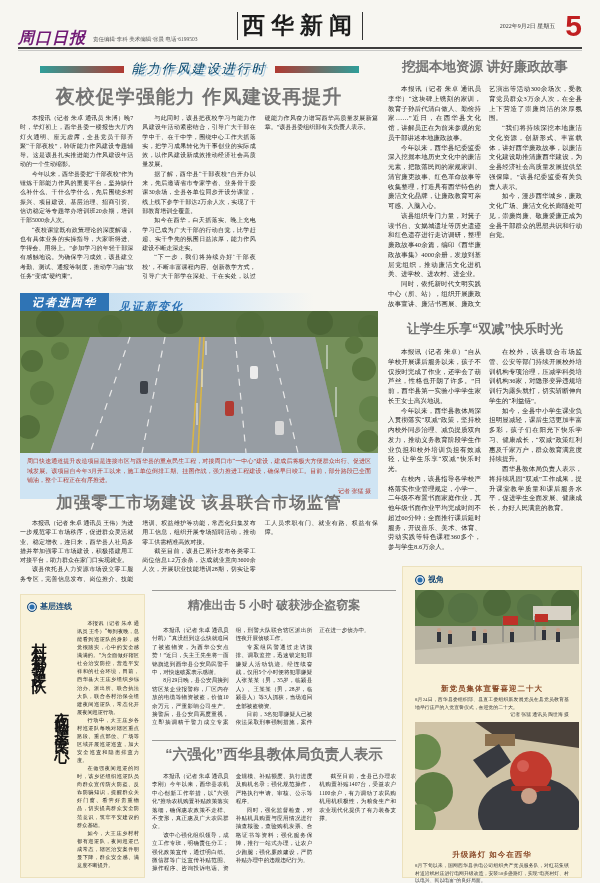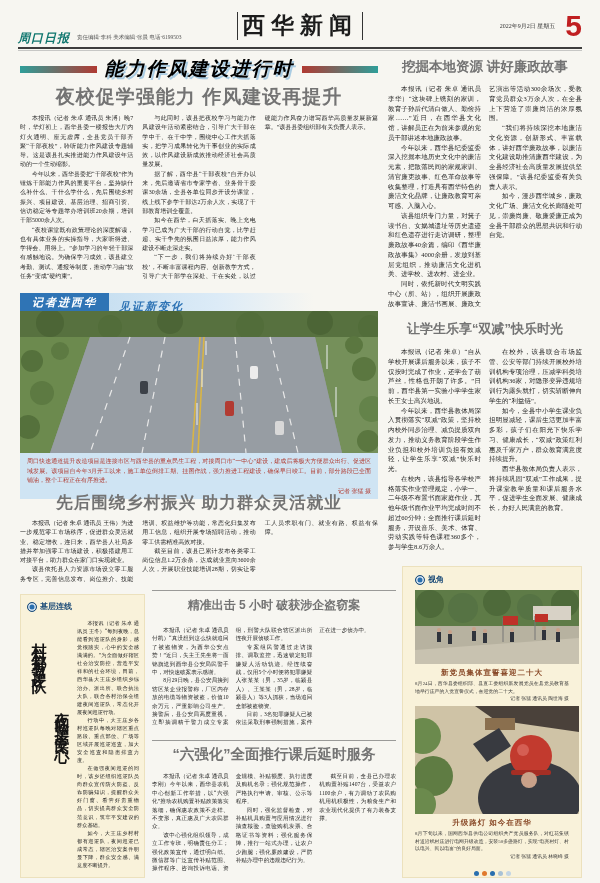--- a/index.html
+++ b/index.html
@@ -1,37 +1,37 @@
 <!DOCTYPE html>
 <html><head>
 <meta charset="utf-8">
 <style>
   html,body{margin:0;padding:0;background:#e9e8e4;}
   .page{position:relative;width:600px;height:883px;margin:0 auto;background:#f7f6f1;
         font-family:"Liberation Serif",serif;overflow:hidden;-webkit-text-size-adjust:none;}
   
   .header{position:absolute;top:8px;left:18px;width:564px;height:36px;display:flex;align-items:center;}
   .masthead-left{flex:1;display:flex;align-items:flex-end;gap:7px;}
-  .logo{font-size:12px;line-height:1;color:#0f766e;font-weight:bold;font-style:italic;
+  .logo{font-size:16px;line-height:1;color:#701a75;font-weight:bold;font-style:italic;
         font-family:"Liberation Serif",serif;letter-spacing:1px;margin-top:24px;}
   .editor-line{font-size:5.5px;color:#555;padding-bottom:3px;white-space:nowrap;}
   .section-title{font-size:23px;font-weight:bold;line-height:1.2;padding:0 4px;letter-spacing:6px;
         border-left:1.5px solid #333;border-right:1.5px solid #333;color:#1c1c1c;}
   .header-right{flex:1;display:flex;justify-content:flex-end;align-items:center;gap:10px;}
   .date-line{font-size:6px;color:#333;}
   .page-num{font-size:30px;line-height:1;font-weight:bold;color:#c01f21;font-family:"Liberation Sans",sans-serif;}
   .rule-dark{position:absolute;top:47px;left:18px;width:564px;height:2px;background:#3d3d3d;}
   .rule-light{position:absolute;top:50px;left:18px;width:564px;height:1px;background:#c7c7c5;}
   
   .banner{position:absolute;top:57px;left:20px;width:358px;height:24px;display:flex;
           align-items:center;justify-content:center;gap:8px;}
   .banner-bar{height:7px;width:84px;}
   .bar-l{background:linear-gradient(90deg,#2f9e99,#b03a32);}
   .bar-r{background:linear-gradient(90deg,#b03a32,#2f9e99);}
-  .banner-title{font-size:19px;font-weight:bold;font-style:italic;color:#000000;letter-spacing:2px;
+  .banner-title{font-size:13px;font-weight:normal;font-style:italic;color:#0c4a6e;letter-spacing:2px;
           text-shadow:2px 2px 0 #a9cce3;font-family:"Liberation Serif",serif;white-space:nowrap;}
   
   .hl{position:absolute;text-align:center;font-family:"Liberation Sans",sans-serif;font-weight:700;color:#737373;}
   .h-main{top:84px;left:20px;width:358px;font-size:19px;letter-spacing:1px;}
   .h-sub{top:492px;left:20px;width:358px;font-size:16.5px;letter-spacing:1px;}
   .h-r1{top:58px;left:388px;width:194px;font-size:13.5px;}
   .h-r2{top:320px;left:388px;width:194px;font-size:13px;}
   .h-crime{top:597px;left:152px;width:244px;font-size:12px;}
   .h-agri{top:745px;left:152px;width:244px;font-size:14.5px;}
   
@@ -74,21 +74,21 @@
        font-family:"Liberation Sans",sans-serif;font-weight:700;font-size:15px;
        letter-spacing:6px;color:#141414;}
   .vt1{left:8px;top:36px;}
   .vt2{left:31px;top:104px;}
   .grass-body{position:absolute;left:56px;top:24px;width:62px;height:252px;overflow:hidden;
        font-size:5.2px;line-height:1.55;text-align:justify;color:#252525;}
   .grass-body p{margin:0;text-indent:2em;}
   
   .vp-photo{display:block;margin:5px auto 0;}
   .vp-title{text-align:center;font-family:"Liberation Sans",sans-serif;font-weight:700;
-       font-size:7.5px;color:#8a4b2a;margin-top:4px;letter-spacing:1px;}
+       font-size:7.5px;color:#8a4b2a;margin-top:20px;letter-spacing:1px;}
   .vp-cap{font-size:4.9px;line-height:1.55;color:#3a3a3a;text-align:justify;margin-top:2px;}
   .vp-credit{font-size:4.9px;color:#3a3a3a;text-align:right;}
   .dots{text-align:center;margin-top:4px;line-height:1;}
   .dots span{display:inline-block;width:5px;height:5px;border-radius:50%;margin:0 1.5px;}
   .d1{background:#2a6fae;}.d2{background:#e0792c;}.d3{background:#2a6fae;}
   .d4{background:#a9c2d6;}.d5{background:#c3d5e4;}
 </style>
 </head>
 <body>
 
@@ -167,21 +167,21 @@
       <rect x="230" y="55" width="8" height="13" rx="2" fill="#ececec"></rect>
       <rect x="120" y="70" width="8" height="13" rx="2" fill="#3c4148"></rect>
       <rect x="255" y="110" width="9" height="14" rx="2" fill="#d8d8d8"></rect>
     </svg>
     <div class="photo-caption">
       <span>周口快速通道提升改造项目是连接市区与西华县的重点民生工程，对接周口市“一中心”建设，建成后将极大方便群众出行、促进区域发展。该项目自今年3月开工以来，施工单位倒排工期、挂图作战，强力推进工程建设，确保早日竣工。目前，部分路段已全面铺油，整个工程正在有序推进。</span>
       <span class="caption-credit">记者 张猛 摄</span>
     </div>
   </div>
 
-  <div class="hl h-sub">先后围绕乡村振兴  助力群众灵活就业</div>
+  <div class="hl h-sub">加强零工市场建设  该县联合市场监管</div>
   <div class="body-cols b-sub">
       <p>本报讯（记者 朱卓 通讯员 王伟）为进一步规范零工市场秩序，促进群众灵活就业、稳定增收，连日来，西华县人社局多措并举加强零工市场建设，积极搭建用工对接平台，助力群众在家门口实现就业。</p>
       <p>该县依托县人力资源市场设立零工服务专区，完善信息发布、岗位推介、技能培训、权益维护等功能，常态化归集发布用工信息，组织开展专场招聘活动，推动零工供需精准高效对接。</p>
       <p>截至目前，该县已累计发布各类零工岗位信息1.2万余条，达成就业意向3600余人次，开展职业技能培训28期，切实让零工人员求职有门、就业有路、权益有保障。</p>
     </div>
 
   <div class="hl h-r1">挖掘本地资源  讲好廉政故事</div>
   <div class="body-cols b-r1">
       <p>本报讯（记者 朱卓 通讯员 李华）“这块碑上镌刻的家训，教育子孙后代清白做人、勤俭持家……”近日，在西华县文化馆，讲解员正在为前来参观的党员干部讲述本地廉政故事。</p>
       <p>今年以来，西华县纪委监委深入挖掘本地历史文化中的廉洁元素，把散落民间的家规家训、清官廉吏故事、红色革命故事等收集整理，打造具有西华特色的廉洁文化品牌，让廉政教育可亲可感、入脑入心。</p>
@@ -218,21 +218,21 @@
 
   <div class="mid-rule" style="top:590px;"></div>
   <div class="hl h-crime">精准出击 5 小时  破获涉企盗窃案</div>
   <div class="body-cols b-crime">
       <p>本报讯（记者 朱卓 通讯员 付凯）“真没想到这么快就追回了被盗物资，为西华公安点赞！”近日，失主王先生将一面锦旗送到西华县公安局民警手中，对快速破案表示感谢。</p>
       <p>8月29日晚，县公安局接到辖区某企业报警称，厂区内存放的电缆等物资被盗，价值10余万元，严重影响公司生产。接警后，县公安局高度重视，立即抽调精干警力成立专案组，刑警大队联合辖区派出所连夜开展侦破工作。</p>
       <p>专案组民警通过走访摸排、调取监控，迅速锁定犯罪嫌疑人活动轨迹。经连续奋战，仅用5个小时便将犯罪嫌疑人张某某（男，35岁，临颍县人）、王某某（男，28岁，临颍县人）等3人抓获，当场追回全部被盗物资。</p>
       <p>目前，3名犯罪嫌疑人已被依法采取刑事强制措施，案件正在进一步侦办中。</p>
     </div>
   <div class="mid-rule" style="top:740px;"></div>
-  <div class="hl h-agri">“六强化”全面推行课后延时服务</div>
+  <div class="hl h-agri">“六强化”西华县教体局负责人表示</div>
   <div class="body-cols b-agri">
       <p>本报讯（记者 朱卓 通讯员 李刚）今年以来，西华县农机中心创新工作举措，以“六强化”推动农机购置补贴政策落实落细，确保惠农政策不走样、不变形，真正惠及广大农民群众。</p>
       <p>该中心强化组织领导，成立工作专班，明确责任分工；强化政策宣传，通过明白纸、微信群等广泛宣传补贴范围、操作程序、咨询投诉电话、资金规模、补贴额度、执行进度及购机名录；强化规范操作，严格执行申请、审核、公示等程序。</p>
       <p>同时，强化监督检查，对补贴机具购置与应用情况进行抽查核验，查验购机发票、合格证书等资料；强化服务保障，推行一站式办理，让农户少跑腿；强化廉政建设，严防补贴办理中的违规违纪行为。</p>
       <p>截至目前，全县已办理农机购置补贴1407台，受益农户1100余户，有力调动了农民购机用机积极性，为粮食生产和农业现代化提供了有力装备支撑。</p>
     </div>
 
   <div class="cream-box viewpoint">
     <div class="box-label">
       <span class="label-icon"></span>

